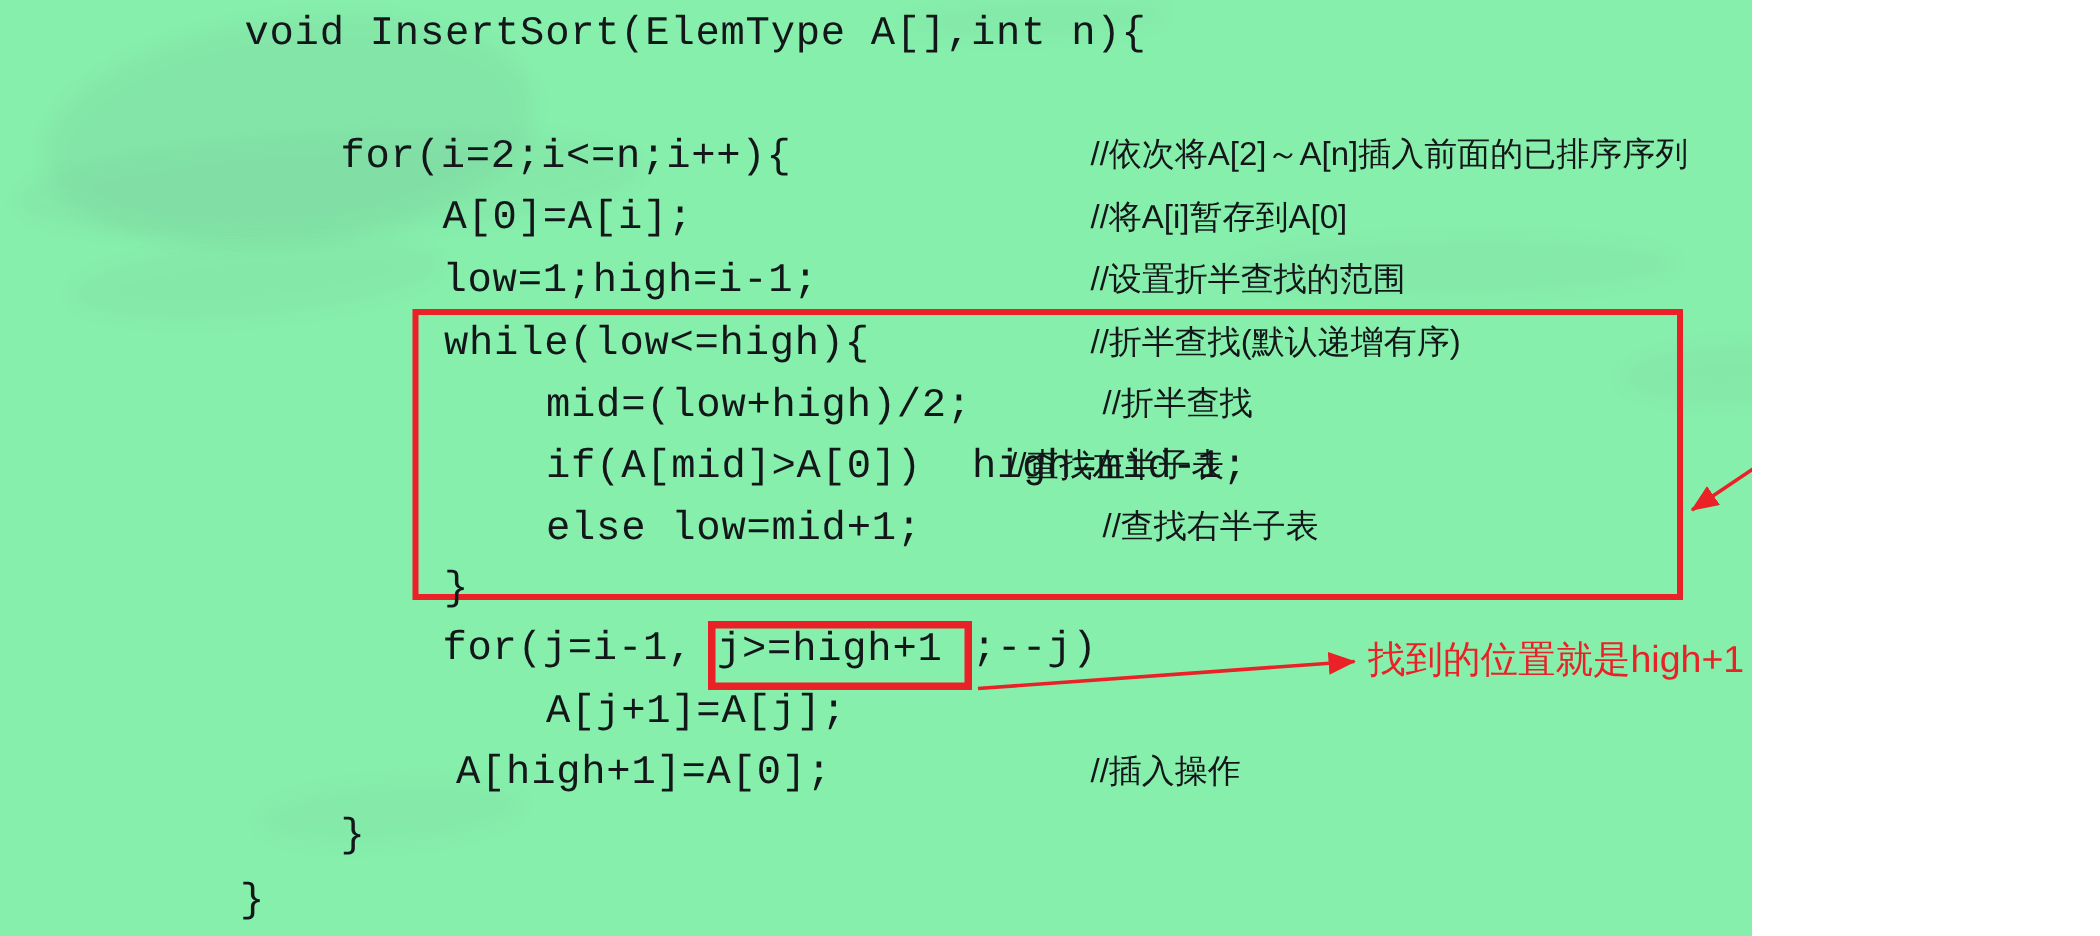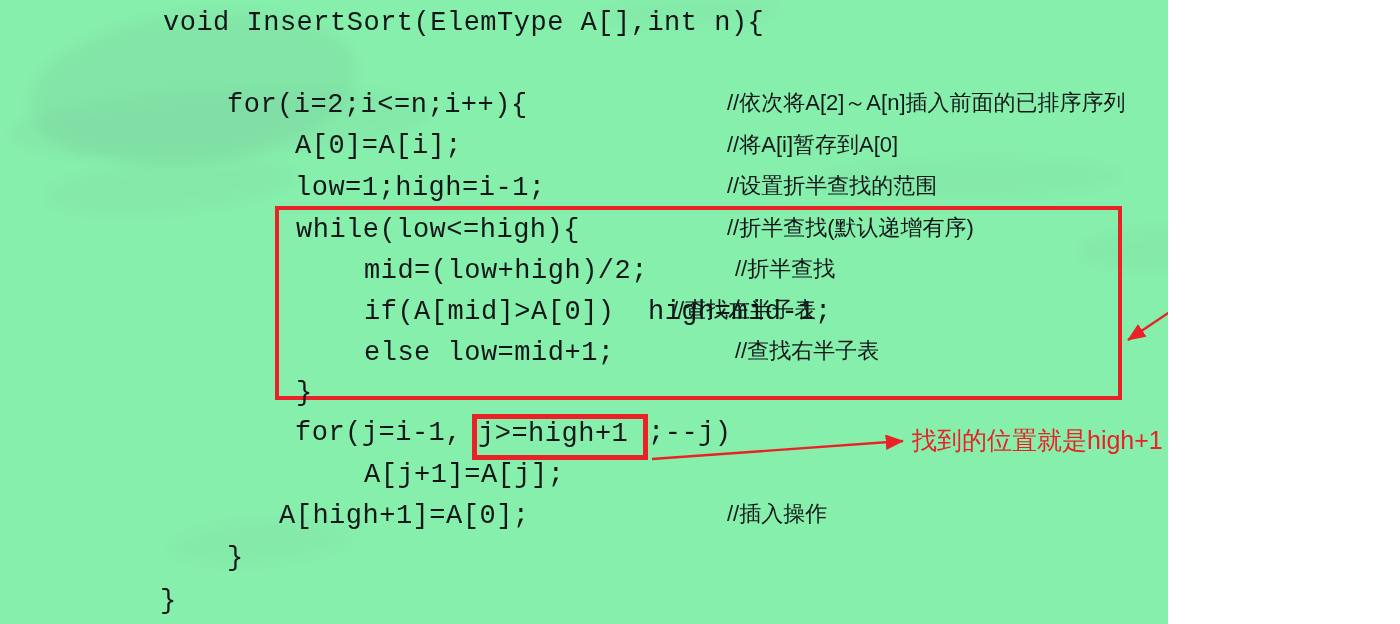--- a/index.html
+++ b/index.html
@@ -109,21 +109,21 @@
   <div class="code-line" id="line-l5" style="left: 295px; top: 175px;">low=1;high=i-1;</div>
   <div class="code-line" id="line-l6" style="left: 296px; top: 217px;">while(low&lt;=high){</div>
   <div class="code-line" id="line-l7" style="left: 364px; top: 258px;">mid=(low+high)/2;</div>
   <div class="code-line" id="line-l8" style="left: 364px; top: 299px;">if(A[mid]&gt;A[0])  high=mid-1;</div>
   <div class="code-line" id="line-l9" style="left: 364px; top: 340px;">else low=mid+1;</div>
   <div class="code-line" id="line-l10" style="left: 296px; top: 380px;">}</div>
   <div class="code-line" id="line-l11" style="left: 295px; top: 420px;">for(j=i-1,</div>
   <div class="code-line" id="line-l11b" style="left: 478px; top: 421px;">j&gt;=high+1</div>
   <div class="code-line" id="line-l11c" style="left: 648px; top: 420px;">;--j)</div>
   <div class="code-line" id="line-l12" style="left: 364px; top: 462px;">A[j+1]=A[j];</div>
-  <div class="code-line" id="line-l13" style="left: 279px; top: 503px;">A[high+1]=A[0];</div>
+  <div class="code-line" id="line-l13" style="left: 304px; top: 503px;">A[high+1]=A[0];</div>
   <div class="code-line" id="line-l14" style="left: 227px; top: 545px;">}</div>
   <div class="code-line" id="line-l15" style="left: 160px; top: 588px;">}</div>
 
   <div class="cmt" id="cmt-c1" style="left: 727px; top: 92px;">//依次将A[2]～A[n]插入前面的已排序序列</div>
   <div class="cmt" id="cmt-c2" style="left: 727px; top: 134px;">//将A[i]暂存到A[0]</div>
   <div class="cmt" id="cmt-c3" style="left: 727px; top: 175px;">//设置折半查找的范围</div>
   <div class="cmt" id="cmt-c4" style="left: 727px; top: 217px;">//折半查找(默认递增有序)</div>
   <div class="cmt" id="cmt-c5" style="left: 735px; top: 258px;">//折半查找</div>
   <div class="cmt" id="cmt-c7" style="left: 735px; top: 340px;">//查找右半子表</div>
   <div class="cmt" id="cmt-c6" style="left: 672px; top: 299px;">//查找左半子表</div>

